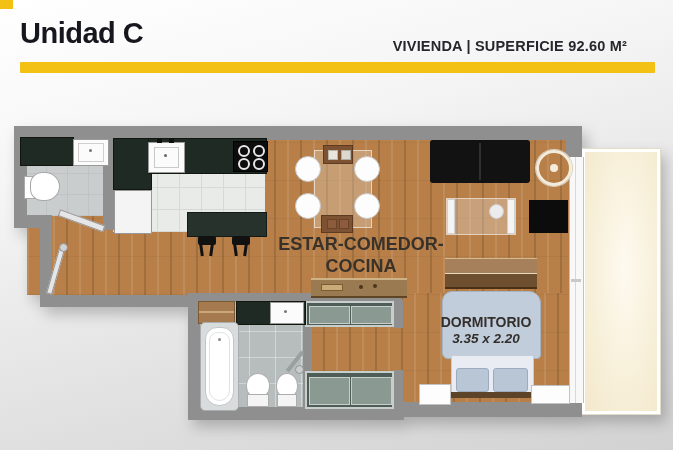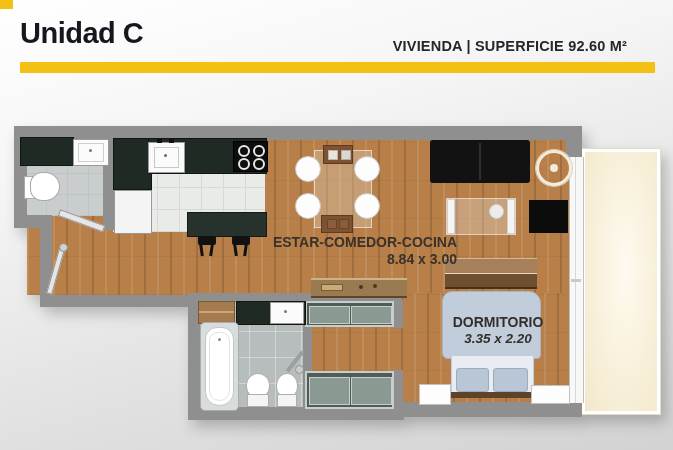--- a/index.html
+++ b/index.html
@@ -184,22 +184,21 @@
       <div class="abs" style="left:12px;top:10px;width:3px;height:3px;background:#888;border-radius:50%;"></div>
     </div>
   </div>
   <div class="abs" style="left:246px;top:373px;width:22px;height:23px;background:#ffffff;border:1px solid #adadad;border-radius:50% 50% 45% 45%;"></div>
   <div class="abs" style="left:247px;top:394px;width:20px;height:11px;background:#f4f4f4;border:1px solid #adadad;"></div>
   <div class="abs" style="left:276px;top:373px;width:20px;height:23px;background:#ffffff;border:1px solid #adadad;border-radius:50% 50% 45% 45%;"></div>
   <div class="abs" style="left:277px;top:394px;width:18px;height:11px;background:#f4f4f4;border:1px solid #adadad;"></div>
   <div class="abs" style="left:293px;top:349px;width:4px;height:25px;background:#9aa0a0;transform:rotate(38deg);"></div>
   <div class="abs" style="left:295px;top:365px;width:7px;height:7px;background:#c9cdcd;border:1px solid #8d9292;border-radius:50%;"></div>
 
-  <div class="abs label" style="left:265px;top:234px;width:192px;font-size:14px;text-align:right;">
+  <div class="abs label" style="left:265px;top:234px;width:192px;font-size:18px;">
     <div>ESTAR-COMEDOR-COCINA</div>
-    <div>8.84 x 3.00</div>
-  </div>
-  <div class="abs label" style="left:428px;top:314px;width:140px;font-size:14px;color:#33302c;">
+  </div>
+  <div class="abs label" style="left:428px;top:314px;width:116px;font-size:14px;color:#33302c;">
     <div>DORMITORIO</div>
     <div style="font-size:13.5px;font-style:italic;">3.35 x 2.20</div>
   </div>
 
 </div>
 
 </body></html>

